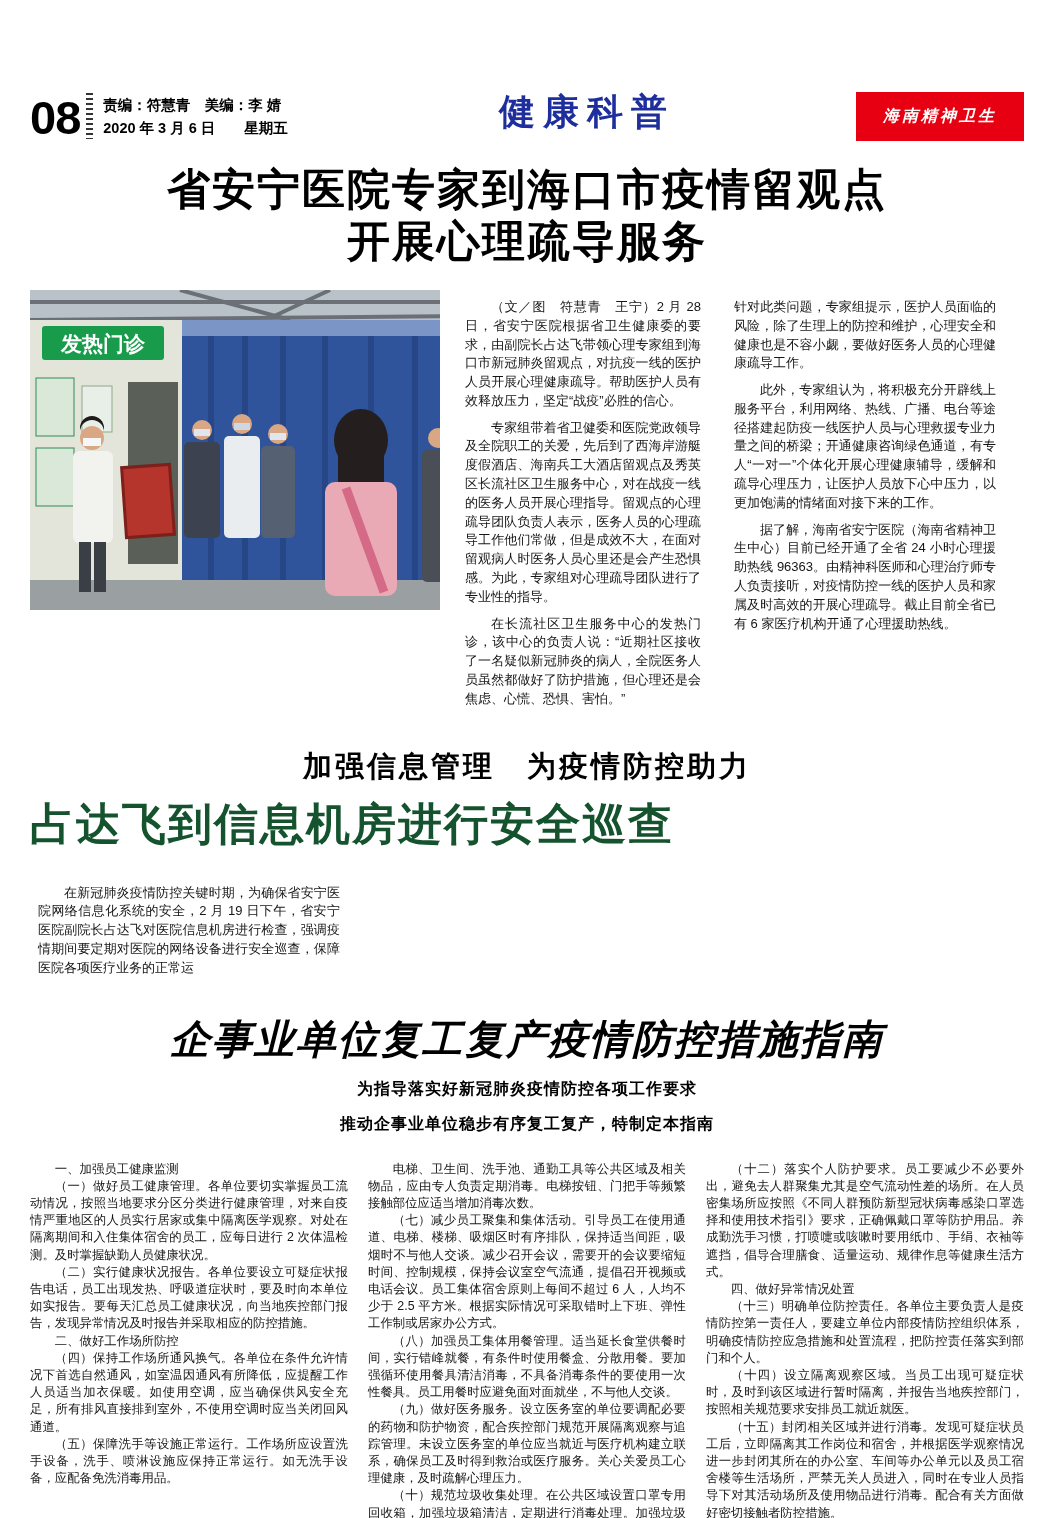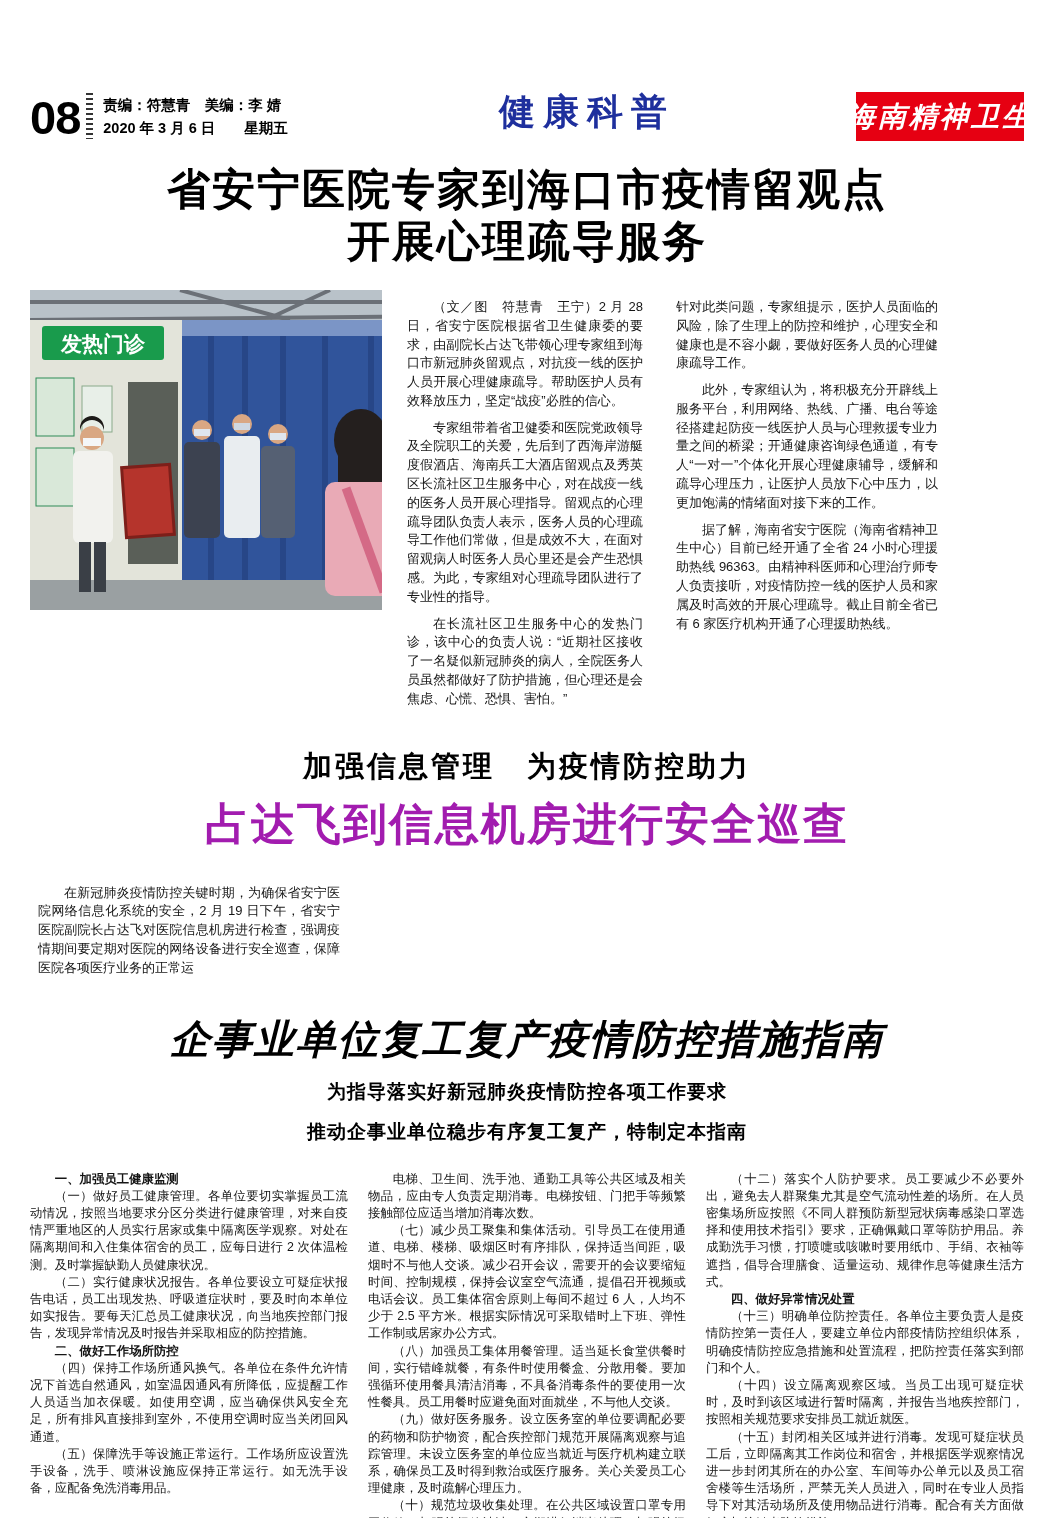--- a/index.html
+++ b/index.html
@@ -24,47 +24,47 @@
   }
   .edit-info{font-size:14.5px;font-weight:700;line-height:1.55;color:#000;padding-bottom:2px;white-space:nowrap;}
   .section-title{
     flex:1;text-align:center;
     font-size:36px;font-weight:700;color:#1e2f9d;letter-spacing:8px;
     padding-bottom:4px;padding-left:30px;
   }
   .brand-box{
     width:168px;height:49px;background:#e60012;
     display:flex;align-items:center;justify-content:center;
-    color:#fff;font-size:28px;font-weight:700;
+    color:#fff;font-size:16px;font-weight:700;
     font-family:"DejaVu Serif","Liberation Serif",serif;
     font-style:italic;letter-spacing:3px;white-space:nowrap;
   }
   .header-rule{height:4px;background:#1b2b86;margin-top:2px;}
   
   .a1-title{margin-top:20px;text-align:center;font-size:43px;font-weight:900;line-height:1.22;letter-spacing:2px;color:#000;}
   .a1-body{display:flex;gap:17px;margin-top:22px;}
-  .a1-photo{width:352px;height:320px;flex:0 0 auto;background:#0369a1;overflow:hidden;}
+  .a1-photo{width:410px;height:320px;flex:0 0 auto;background:#0369a1;overflow:hidden;}
   .a1-col1{width:252px;flex:0 0 auto;}
   .a1-col2{width:278px;flex:0 0 auto;}
   .bodytext{font-size:13px;line-height:18.8px;text-align:justify;color:#151515;}
   .bodytext p{margin:8px;text-indent:2em;}
   p.noindent{text-indent:0;}
   
   .a2{margin-top:30px;}
   .a2-kicker{text-align:center;font-size:29px;font-weight:700;letter-spacing:3px;color:#000;}
-  .a2-title{text-align:center;font-size:44px;font-weight:900;letter-spacing:2px;color:#a21caf;margin-top:8px;}
+  .a2-title{text-align:left;font-size:44px;font-weight:900;letter-spacing:2px;color:#14532d;margin-top:8px;}
   .cols3{display:flex;gap:20px;margin-top:22px;}
   .cols3 > div{width:318px;flex:0 0 auto;}
   
   .a3{margin-top:26px;}
   .a3-title{text-align:center;font-size:40px;font-weight:900;letter-spacing:2px;color:#000;font-style:italic;}
-  .a3-sub{text-align:center;font-size:19px;font-weight:700;letter-spacing:1px;color:#000;margin-top:12px;}
+  .a3-sub{text-align:center;font-size:16px;font-weight:700;letter-spacing:1px;color:#000;margin-top:12px;}
   .smalltext{font-size:12.4px;line-height:17.2px;text-align:justify;color:#151515;}
   .smalltext p{margin:0;text-indent:2em;}
-  .smalltext p.sec{font-weight:700;}
+  .smalltext p.sec{font-weight:400;}
   svg text{font-family:"Liberation Sans",sans-serif;}
 </style>
 </head>
 <body>
 
 <div class="page">
 
   <header class="masthead-row">
     <div class="pageno">08</div>
     <div class="dash-sep"></div>

